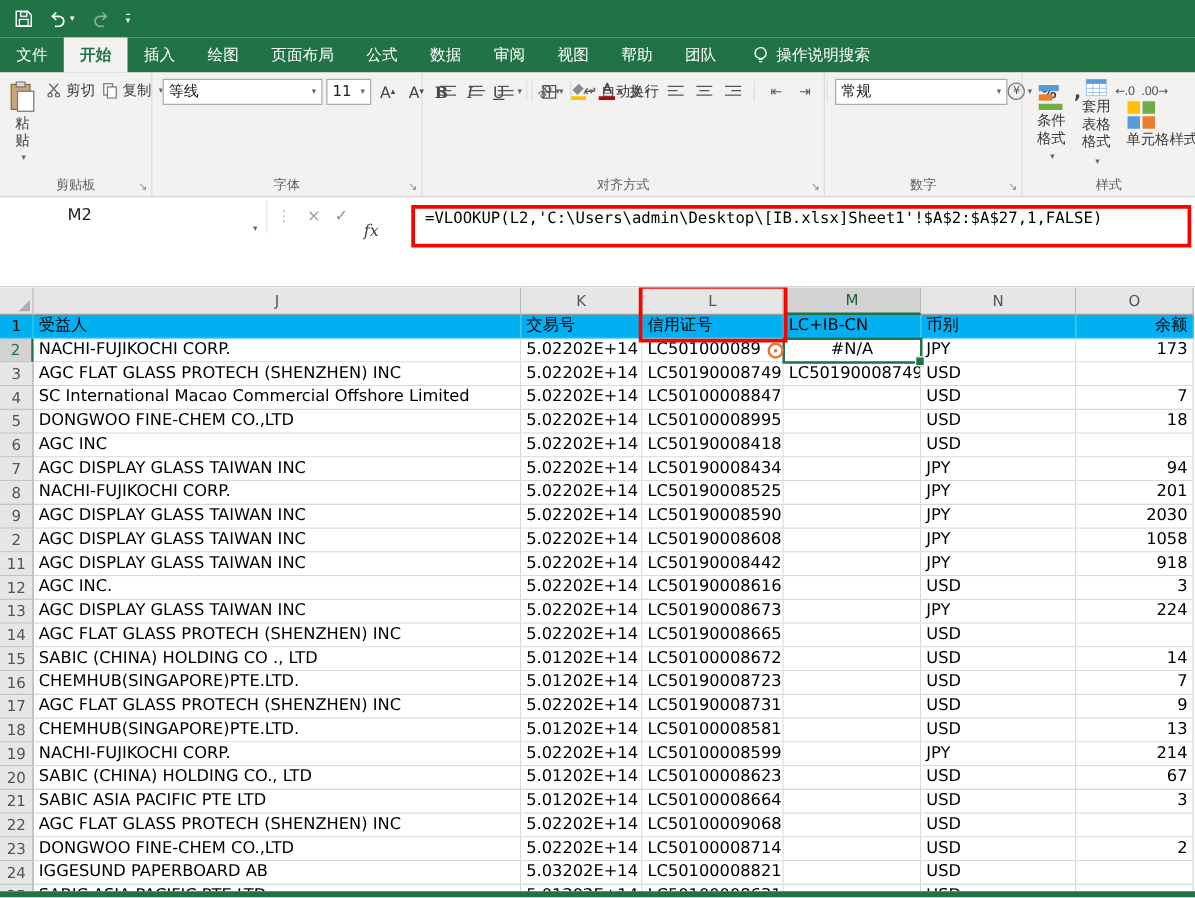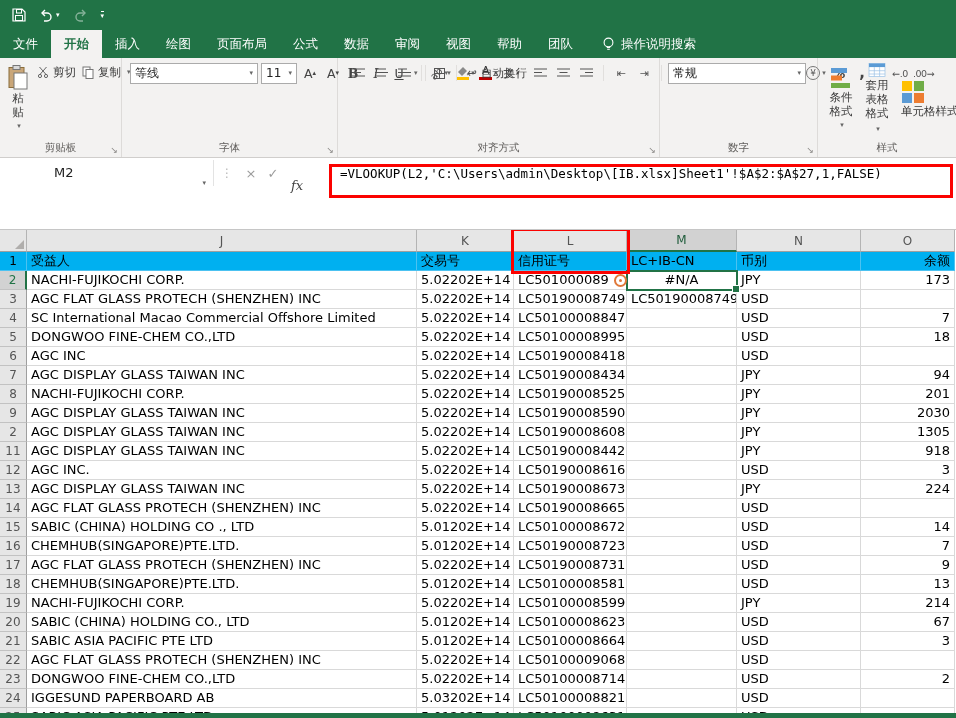--- a/index.html
+++ b/index.html
@@ -480,21 +480,21 @@
         <div class="cell c5">JPY</div>
         <div class="cell c6">2030</div>
       </div>
       <div class="grow">
         <div class="cell rowh c0">2</div>
         <div class="cell c1">AGC DISPLAY GLASS TAIWAN INC</div>
         <div class="cell c2">5.02202E+14</div>
         <div class="cell c3">LC50190008608</div>
         <div class="cell c4"></div>
         <div class="cell c5">JPY</div>
-        <div class="cell c6">1305</div>
+        <div class="cell c6">1058</div>
       </div>
       <div class="grow">
         <div class="cell rowh c0">11</div>
         <div class="cell c1">AGC DISPLAY GLASS TAIWAN INC</div>
         <div class="cell c2">5.02202E+14</div>
         <div class="cell c3">LC50190008442</div>
         <div class="cell c4"></div>
         <div class="cell c5">JPY</div>
         <div class="cell c6">918</div>
       </div>

